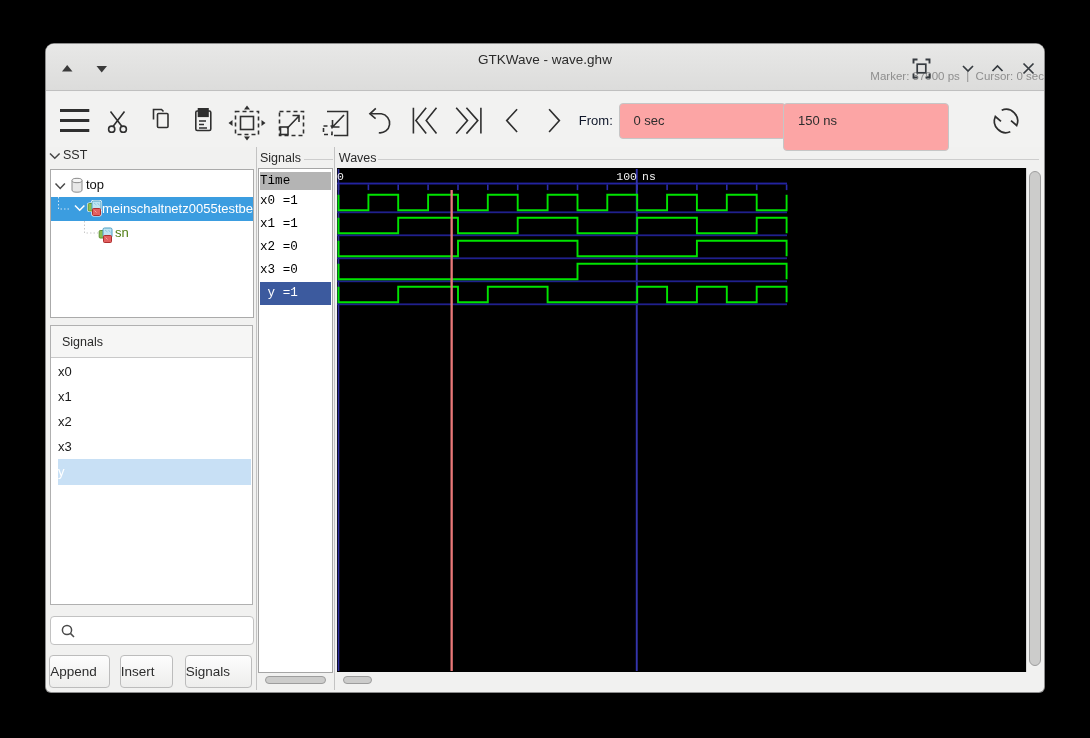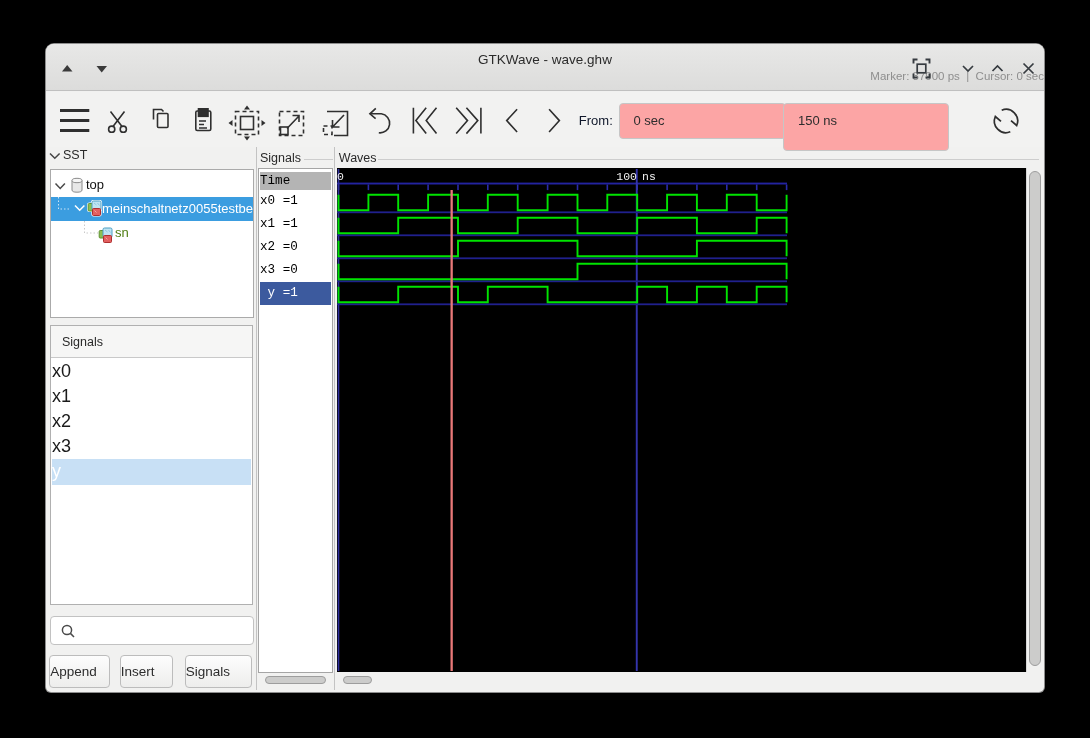--- a/index.html
+++ b/index.html
@@ -6,21 +6,21 @@
 .abs{position:absolute}
 #titlebar{position:absolute;left:0;top:0;width:100%;height:47px;background:linear-gradient(#e8e8e7,#dcdcdb);border-bottom:1px solid #c0c0c0}
 #ttl{position:absolute;left:0;top:8px;width:100%;text-align:center;font-size:13.5px;font-weight:normal;color:#2b2b2b}
 #sub{position:absolute;left:0;top:26px;width:100%;text-align:right;font-size:11.5px;color:#8e8e8e}
 #toolbar{position:absolute;left:0;top:48px;width:100%;height:55px;background:#f2f2f1}
 .inp{position:absolute;background:#fca5a5;border:1px solid #c6c6c6;border-radius:4px;font-size:13px;color:#2d2d2d;line-height:34px;padding-left:14px}
 .lbl{position:absolute;font-size:13px;color:#0f172a}
 .splitter{position:absolute;width:1px;background:#c3c3c3}
 .box{position:absolute;background:#fff;border:1px solid #aaa}
 .mrow{position:absolute;left:1px;right:1px;font-family:"Liberation Mono",monospace;font-size:12.6px;color:#000;overflow:hidden;white-space:pre}
-.lrow{position:absolute;left:1px;right:1px;font-size:18px;color:#1a1a1a;padding-left:0}
+.lrow{position:absolute;left:7px;right:1px;font-size:13px;color:#1a1a1a;padding-left:0}
 .btn{position:absolute;height:33px;background:linear-gradient(#fdfdfd,#ededec);border:1px solid #bcbcbc;border-radius:4px;font-size:13.5px;color:#2d2d2d;text-align:left;line-height:31px}
 .thumb{position:absolute;background:#cccccb;border:1px solid #9d9d9d;border-radius:4.5px}
 </style></head><body>
 <div id="win">
  <div id="titlebar">
   <div id="ttl">GTKWave - wave.ghw</div>
   <div id="sub">Marker: 37900 ps &nbsp;|&nbsp; Cursor: 0 sec</div>
   <svg class="abs" style="left:12px;top:18px" width="60" height="14" viewBox="0 0 60 14">
     <path d="M 4,9.5 L 14.5,9.5 L 9.2,3 Z" fill="#3a3a3a"></path>
     <path d="M 38.5,4 L 49,4 L 43.7,10.5 Z" fill="#3a3a3a"></path>

